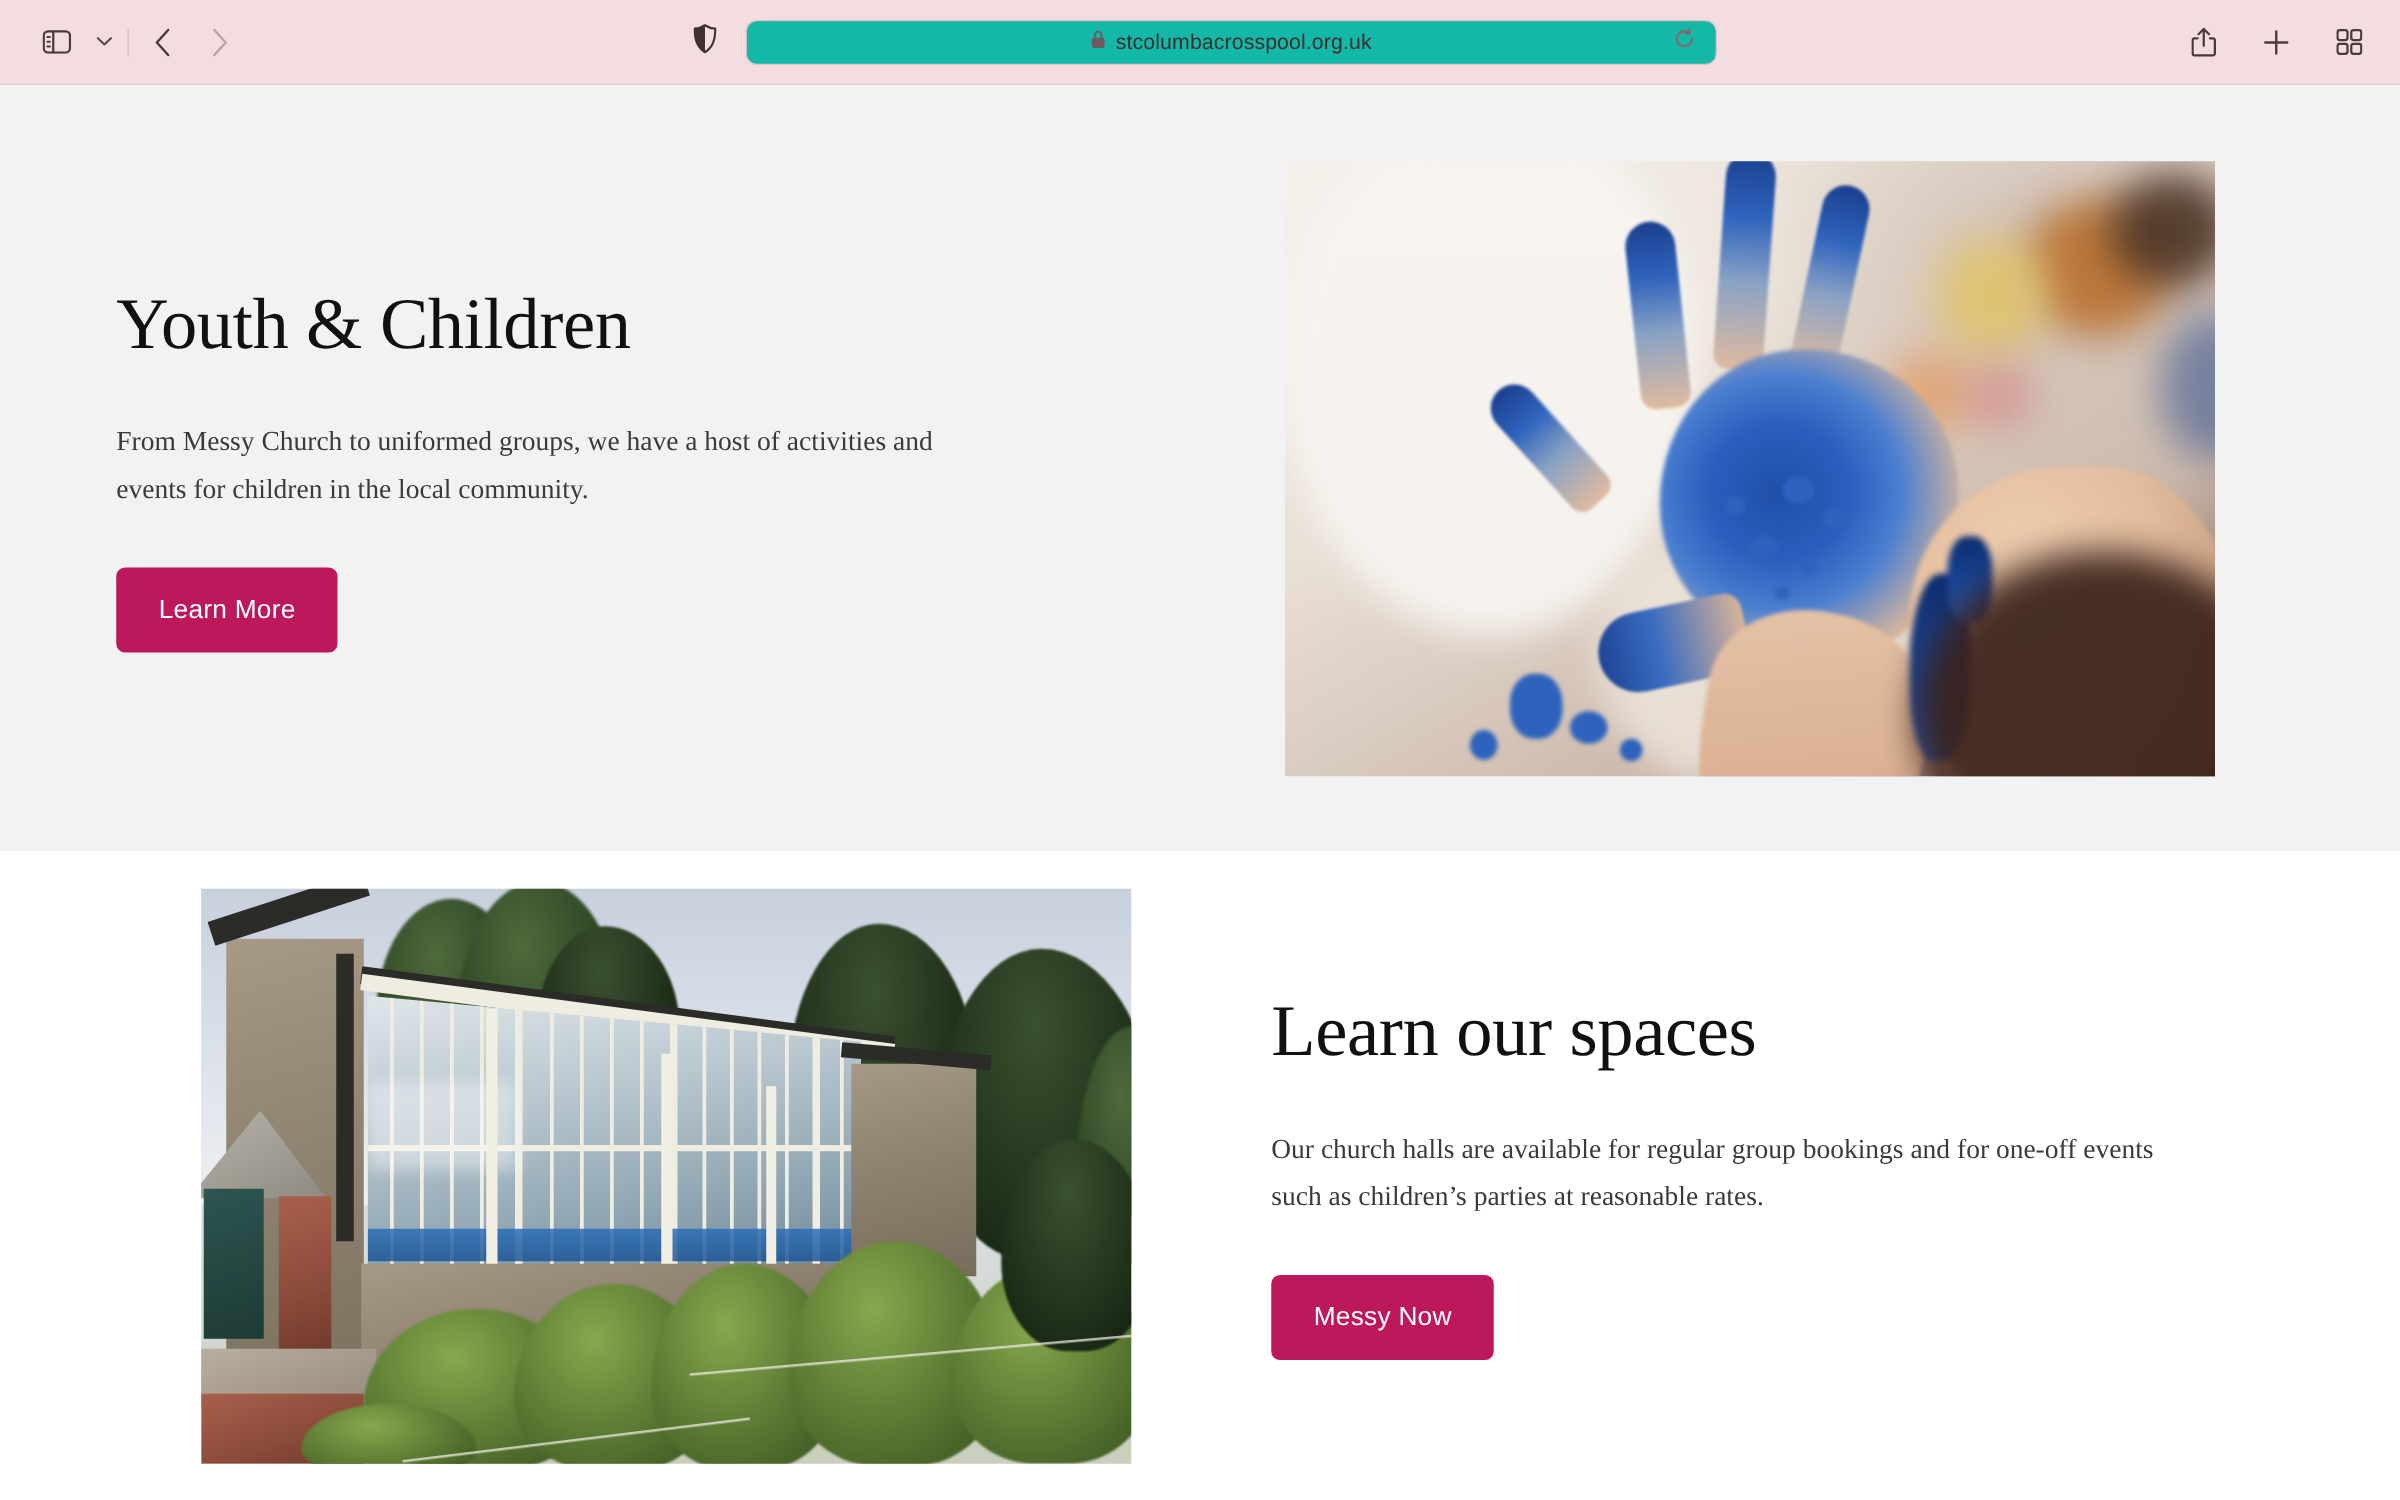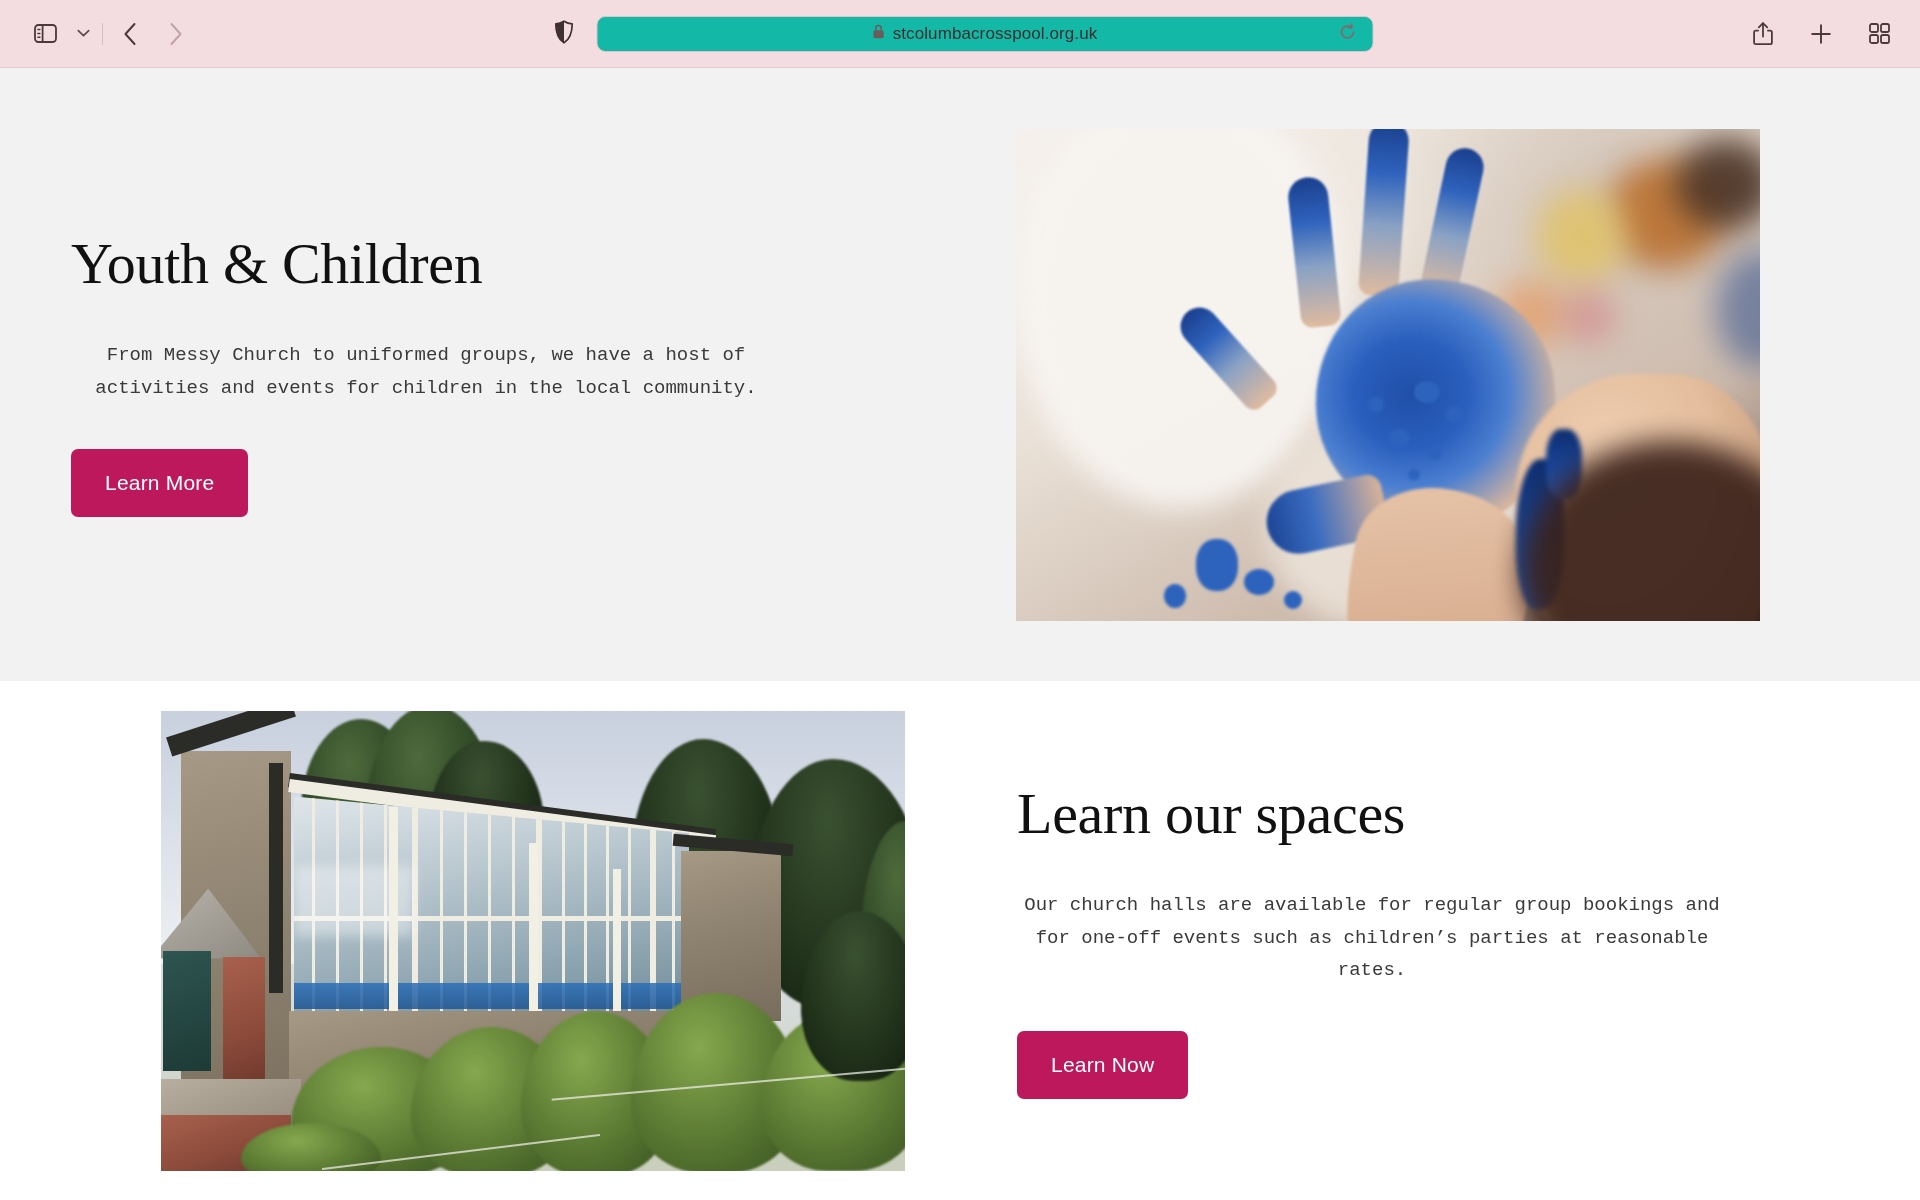--- a/index.html
+++ b/index.html
@@ -135,20 +135,21 @@
 
   .section-hire {
     height: 519px;
     background: #ffffff;
   }
 
   .col-text {
     width: 960px;
     padding-left: 71px;
     padding-right: 100px;
+    margin-left: 22px;
   }
 
   .col-text-right {
     width: 960px;
     padding-left: 57px;
     padding-right: 100px;
   }
 
   .col-media {
     width: 960px;
@@ -160,28 +161,27 @@
     font-family: "Liberation Serif", "DejaVu Serif", serif;
     font-weight: 400;
     font-size: 58px;
     line-height: 1.12;
     color: #111111;
     letter-spacing: -0.3px;
     margin-bottom: 42px;
   }
 
   .body-copy {
-    font-family: Liberation Mono, monospace;
-    font-size: 19px;
+    font-family: Liberation Serif, serif;
+    font-size: 22px;
     line-height: 1.72;
     color: #3a3a3a;
     max-width: 710px;
     margin-bottom: 44px;
     font-weight: 400;
-    text-align: center;
   }
 
   .cta-button {
     display: inline-flex;
     align-items: center;
     justify-content: center;
     background: #be185d;
     color: #ffffff;
     font-family: "Liberation Sans", sans-serif;
     font-size: 21px;
@@ -567,16 +567,16 @@
         <div class="bush" style="left:80px;top:412px;width:140px;height:60px;"></div>
 
         <div class="wire" style="left:390px;top:372px;width:360px;transform:rotate(-5deg);"></div>
         <div class="wire" style="left:160px;top:440px;width:280px;transform:rotate(-7deg);"></div>
       </div>
     </div>
 
     <div class="col-text-right">
       <h1 class="heading">Learn our spaces</h1>
       <p class="body-copy">Our church halls are available for regular group bookings and for one-off events such as children’s parties at reasonable rates.</p>
-      <button class="cta-button">Learn Now</button>
+      <button class="cta-button">Messy Now</button>
     </div>
   </section>
 </div>
 
 </body></html>

